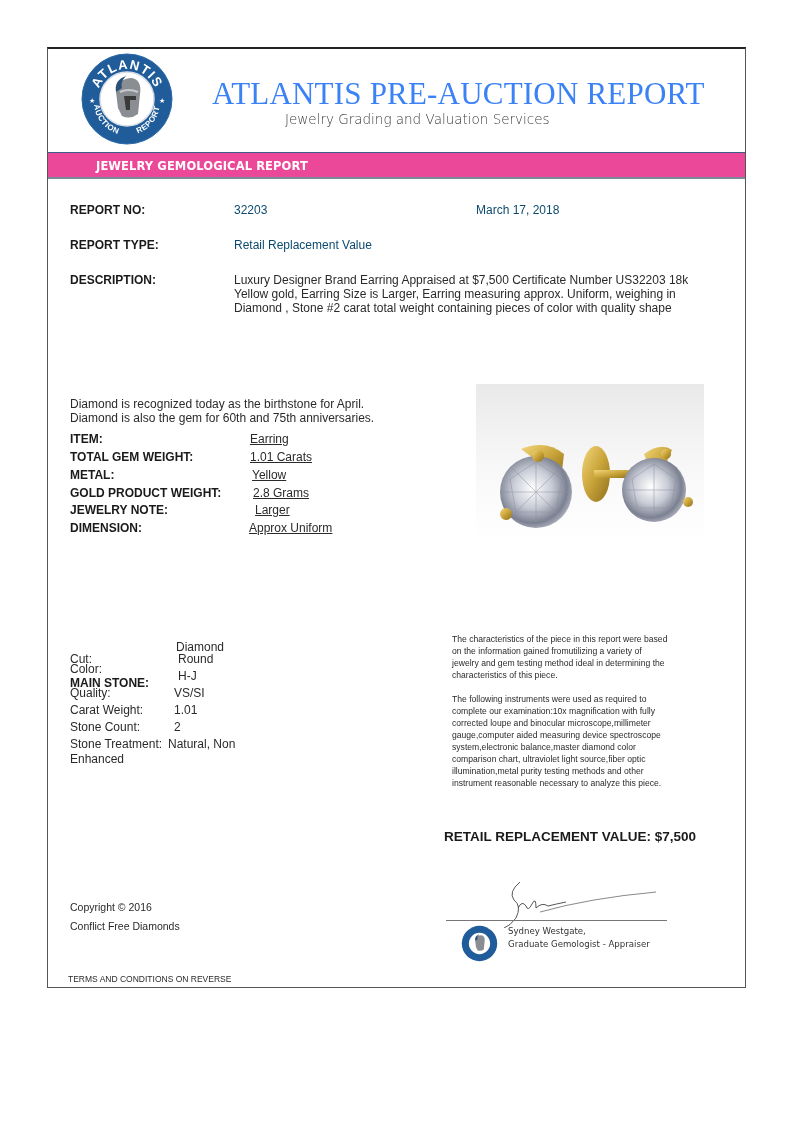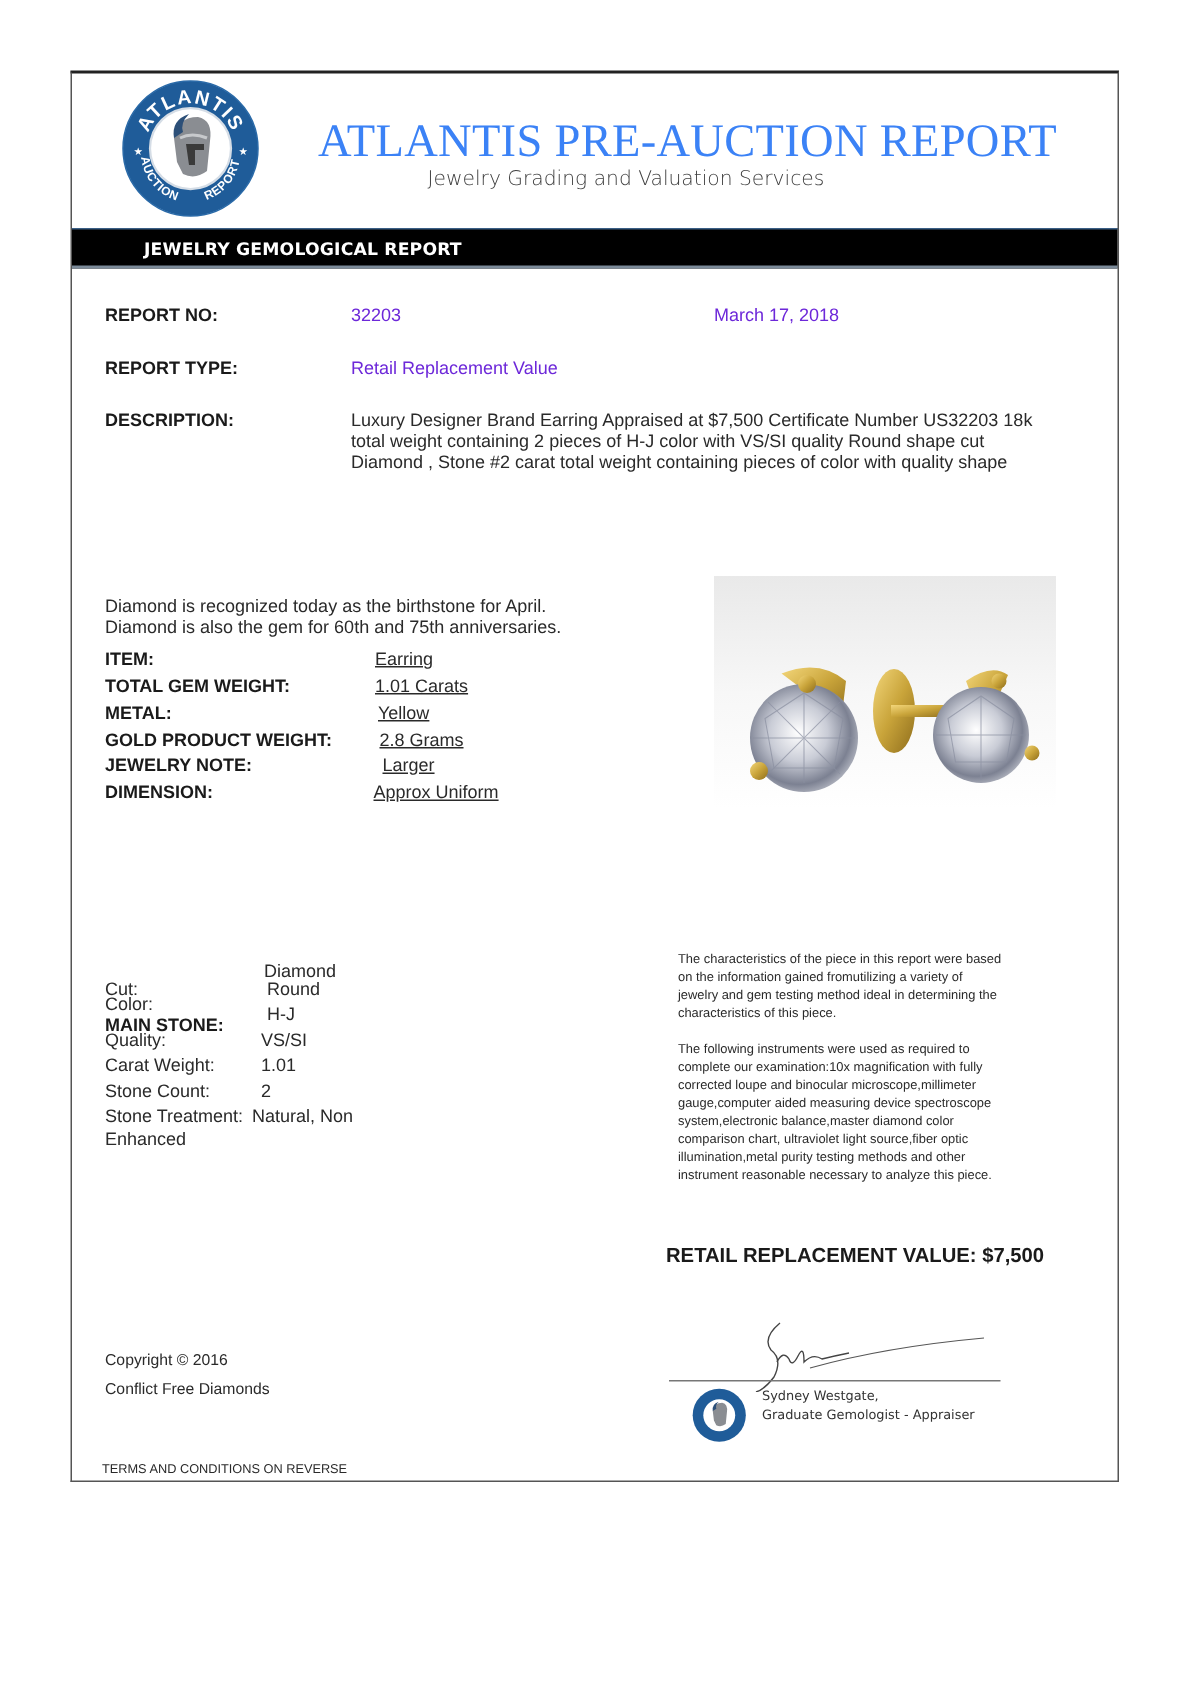--- a/index.html
+++ b/index.html
@@ -18,30 +18,30 @@
     letter-spacing: 0.2px; white-space: nowrap;
   }
   .subtitle {
     position: absolute; left: 285px; top: 111px;
     font-family: "DejaVu Sans", sans-serif; font-size: 13.5px; color: #404040;
     font-weight: 300; white-space: nowrap;
   }
 
   .band {
     position: absolute; left: 48px; top: 152px; width: 697px; height: 27px;
-    background: #000000; border-top: 1px solid #3a5f86; border-bottom: 2px solid #7b8a99;
+    background: #ec4899; border-top: 1px solid #3a5f86; border-bottom: 2px solid #7b8a99;
   }
   .band-label {
     position: absolute; left: 48px; top: 6px;
     font-family: "DejaVu Sans", sans-serif; font-size: 11.5px; color: #ffffff; font-weight: bold;
     letter-spacing: 0.1px;
   }
 
   .lbl { position: absolute; font-size: 12px; font-weight: bold; color: #1a1a1a; white-space: nowrap; }
-  .val { position: absolute; font-size: 12px; color: #6d28d9; white-space: nowrap; }
+  .val { position: absolute; font-size: 12px; color: #0c4a6e; white-space: nowrap; }
   .desc { position: absolute; left: 234px; top: 273px; width: 465px; font-size: 12px; line-height: 14.2px; color: #2a2a2a; }
 
   .fact { position: absolute; left: 70px; font-size: 12px; color: #2a2a2a; white-space: nowrap; }
 
   .spec-lbl { position: absolute; left: 70px; font-size: 12px; font-weight: bold; white-space: nowrap; }
   .spec-val { position: absolute; font-size: 12px; color: #2a2a2a; white-space: nowrap; text-decoration: underline; }
 
   .photo { position: absolute; left: 476px; top: 384px; width: 228px; height: 155px; }
 
   .ms-lbl { position: absolute; left: 70px; font-size: 12px; color: #2a2a2a; white-space: nowrap; }
@@ -102,21 +102,21 @@
 <div class="lbl" style="left:70px; top:203px;">REPORT NO:</div>
 <div class="val" style="left:234px; top:203px;">32203</div>
 <div class="val" style="left:476px; top:203px;">March 17, 2018</div>
 
 <div class="lbl" style="left:70px; top:238px;">REPORT TYPE:</div>
 <div class="val" style="left:234px; top:238px;">Retail Replacement Value</div>
 
 <div class="lbl" style="left:70px; top:273px;">DESCRIPTION:</div>
 <div class="desc">
   <div>Luxury Designer Brand Earring Appraised at $7,500 Certificate Number US32203 18k</div>
-  <div>total weight containing 2 pieces of H-J color with VS/SI quality Round shape cut</div>
+  <div>Yellow gold, Earring Size is Larger, Earring measuring approx. Uniform, weighing in</div>
   <div>Diamond , Stone #2 carat total weight containing pieces of color with quality shape</div>
 </div>
 
 <div class="fact" style="top:397px;">Diamond is recognized today as the birthstone for April.</div>
 <div class="fact" style="top:411px;">Diamond is also the gem for 60th and 75th anniversaries.</div>
 
 <div class="spec-lbl" style="top:432px;">ITEM:</div>
 <div class="spec-val" style="left:250px; top:432px;">Earring</div>
 <div class="spec-lbl" style="top:450px;">TOTAL GEM WEIGHT:</div>
 <div class="spec-val" style="left:250px; top:450px;">1.01 Carats</div>

